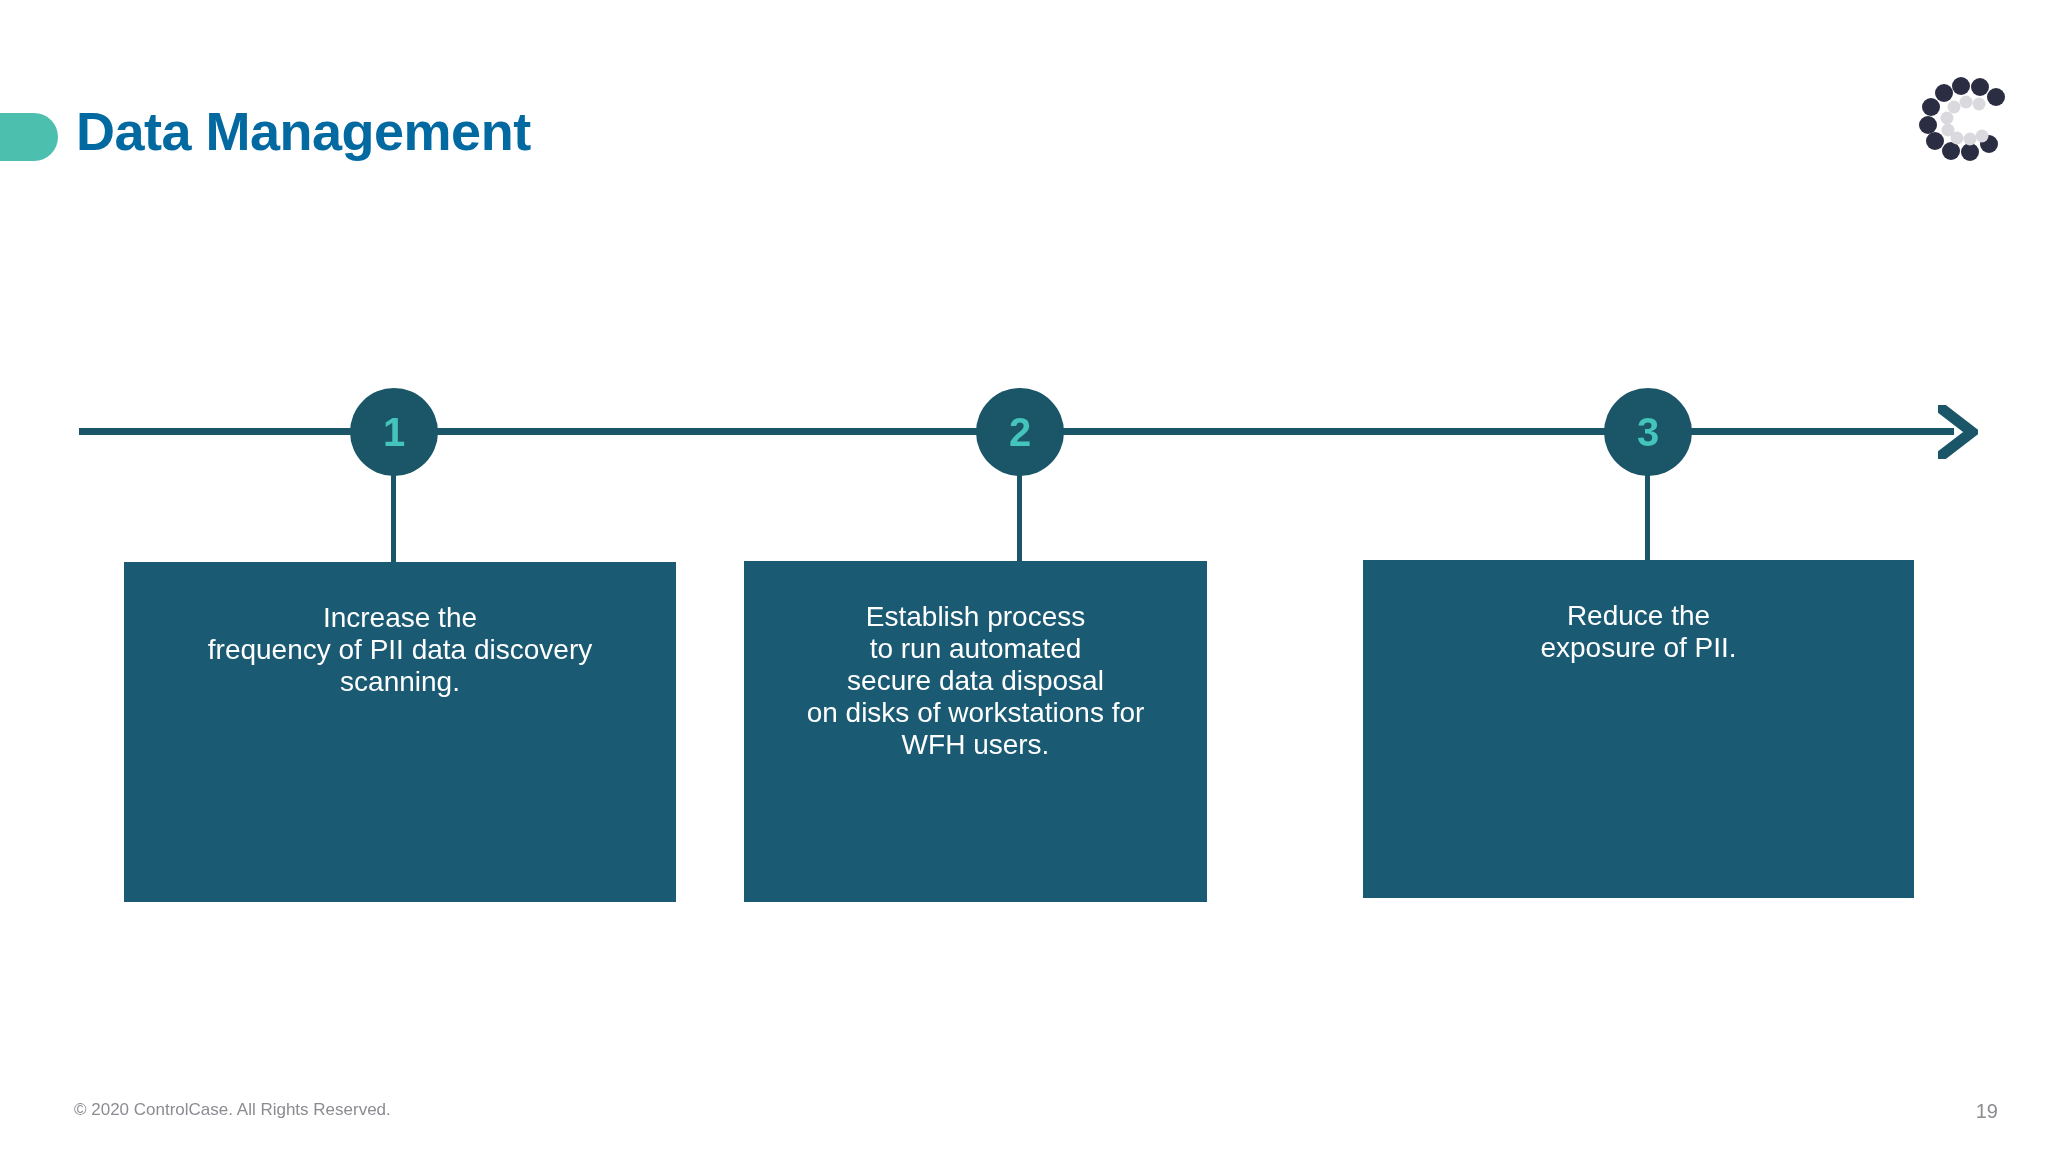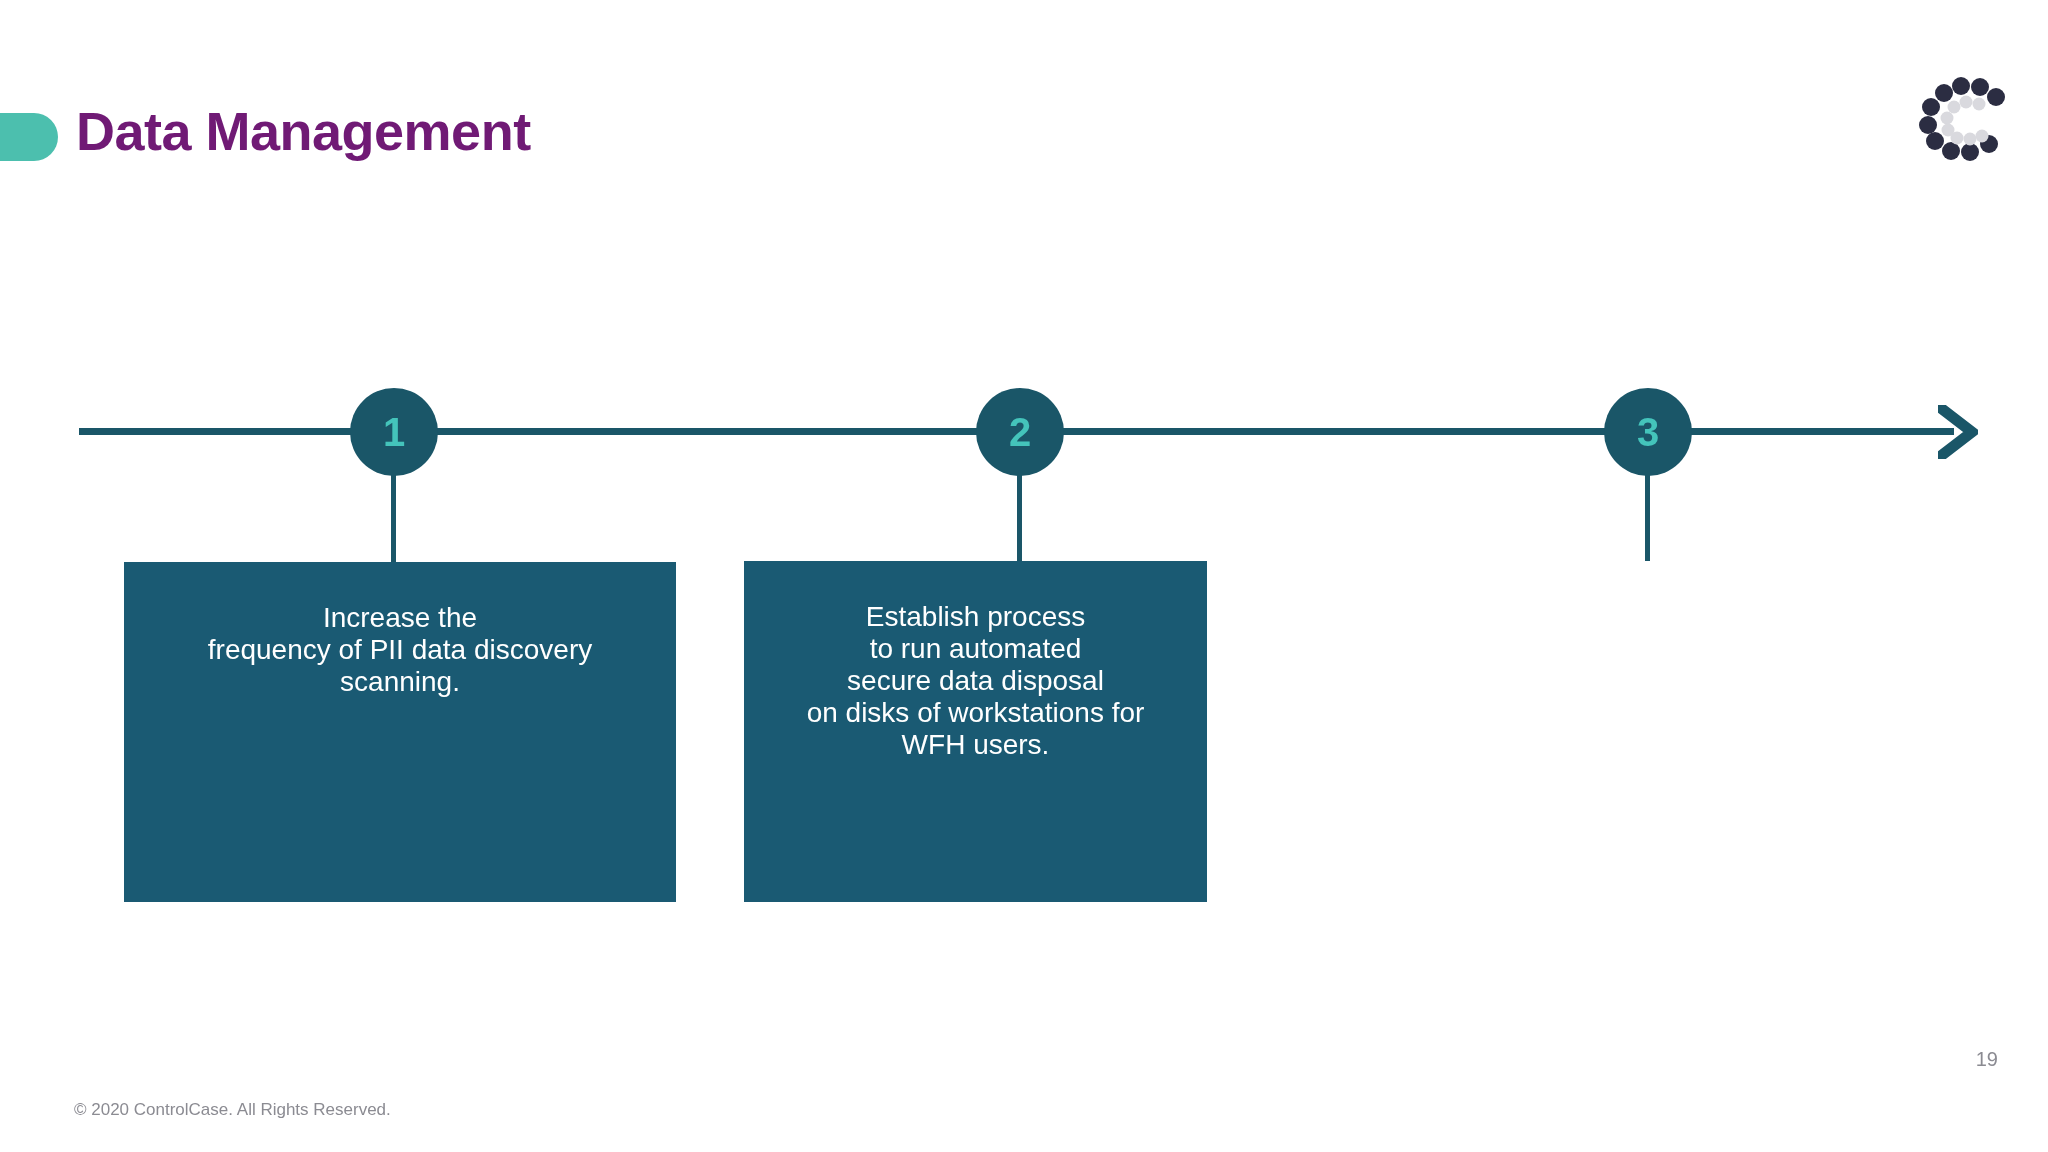--- a/index.html
+++ b/index.html
@@ -36,21 +36,21 @@
     background: #4cbfae;
     border-radius: 24px;
   }
 
   .page-title {
     position: absolute;
     left: 76px;
     top: 100px;
     font-size: 54px;
     font-weight: bold;
-    color: #701a75;
+    color: #0369a1;
     letter-spacing: -0.5px;
     white-space: nowrap;
   }
 
   
   .logo {
     position: absolute;
     right: 36px;
     top: 76px;
     width: 96px;
@@ -128,21 +128,21 @@
     left: 74px;
     top: 1100px;
     font-size: 17px;
     color: #8b8b92;
     text-align: center;
   }
 
   .footer-page {
     position: absolute;
     right: 50px;
-    top: 1048px;
+    top: 1100px;
     font-size: 20px;
     color: #8b8b92;
   }
 </style>
 </head>
 <body>
 
 <div class="slide">
 
   <div class="header">
@@ -206,19 +206,23 @@
 to run automated
 secure data disposal
 on disks of workstations for
 WFH users.</div>
     </div>
 
     <div class="node" style="left:1604px;">
       <span>3</span>
     </div>
     <div class="connector" style="left:1645px; top:474px; height:87px;"></div>
+    <div class="card" style="left:1355px; top:560px; width:551px; height:338px;">
+      <div class="card-text">Reduce the
+exposure of PII.</div>
+    </div>
 
   </div>
 
   <div class="footer-copy">© 2020 ControlCase. All Rights Reserved.</div>
   <div class="footer-page">19</div>
 
 </div>
 
 </body></html>

